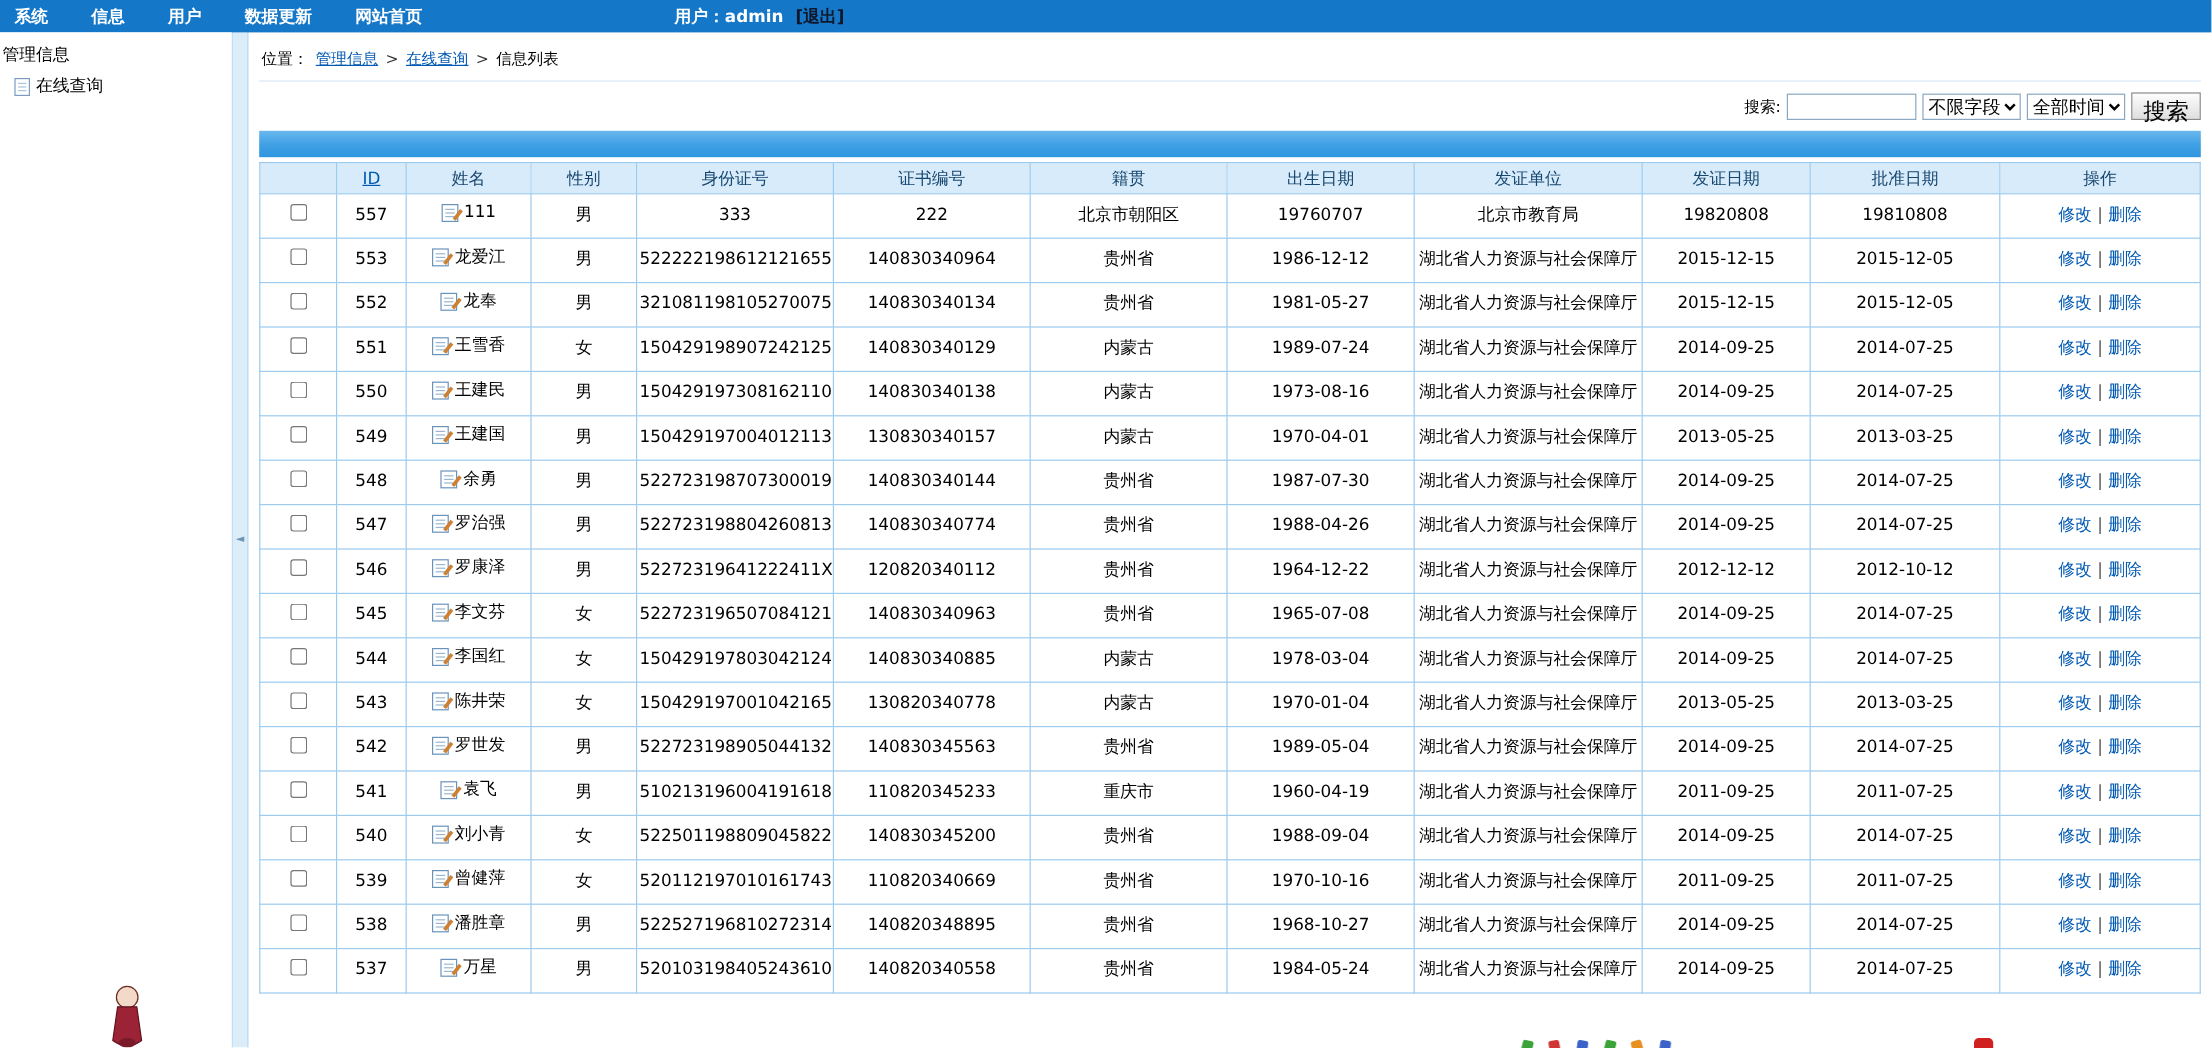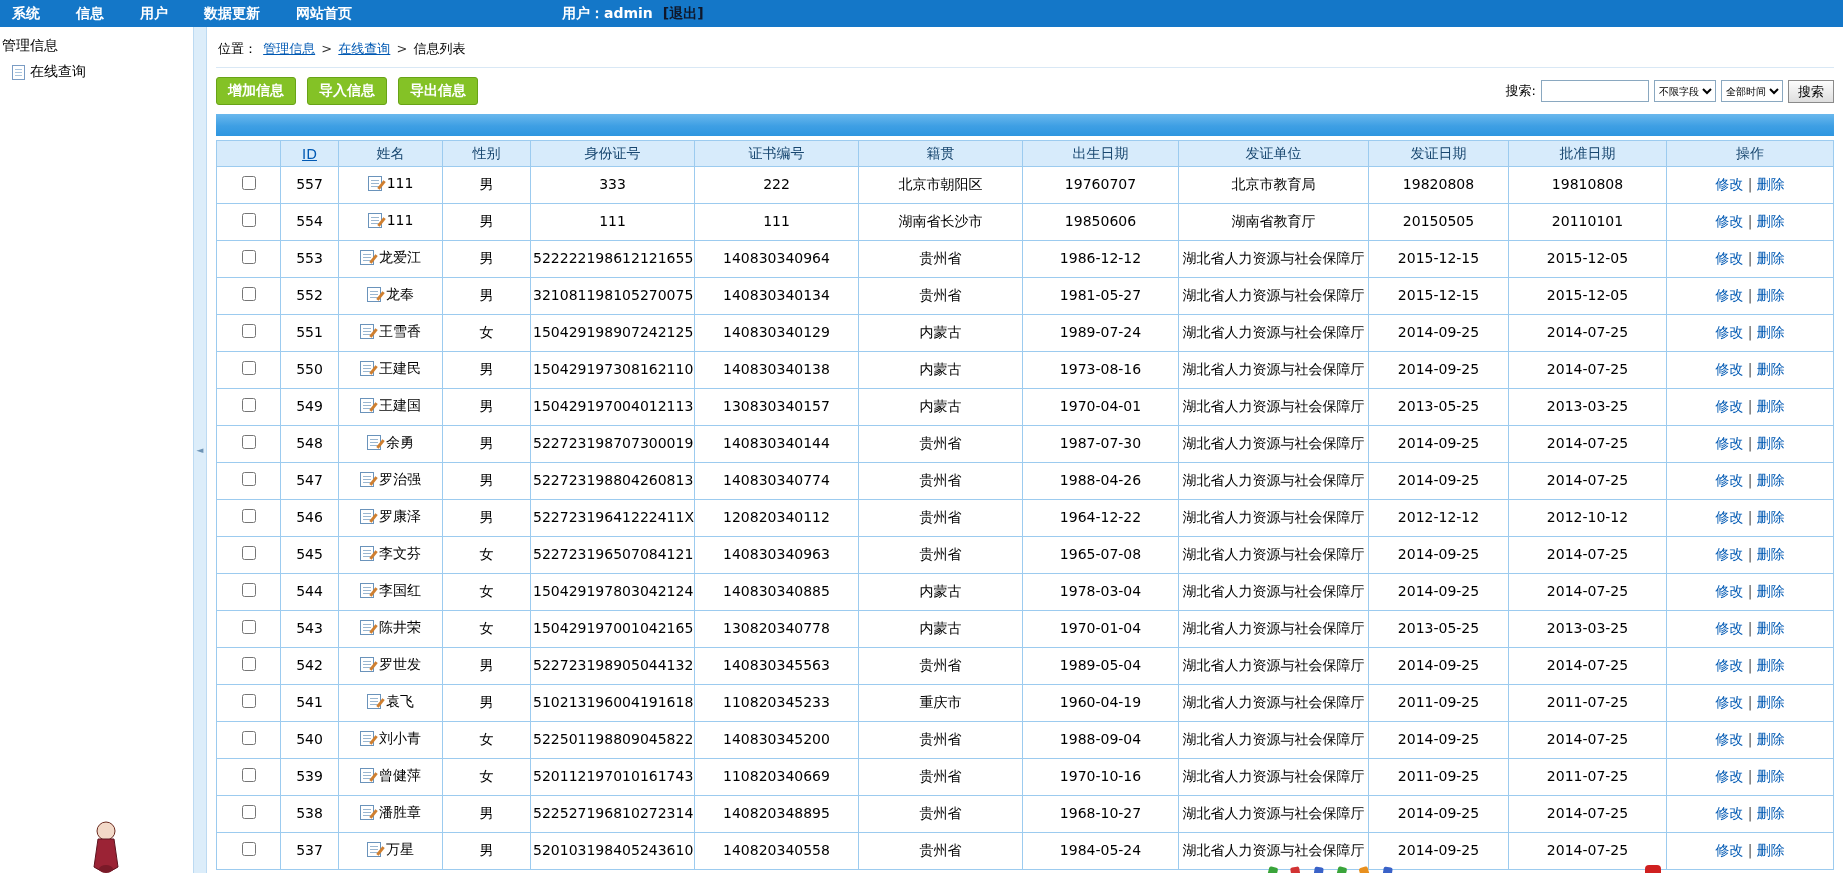--- a/index.html
+++ b/index.html
@@ -32,22 +32,22 @@
   .bc-sep { color:#333; }
   .bc-current { margin-left:2px; }
 
   
   .toolbar { display:flex; align-items:center; margin:9px 0 9px 0; }
   .btn-green { background:#84c226; border:1px solid #68a317; color:#fff; font-weight:bold; font-size:14px;
                padding:4px 11px; border-radius:3px; margin-right:11px; cursor:pointer;
                font-family:inherit; }
   .search-area { margin-left:auto; display:flex; align-items:center; gap:5px; font-size:13px; }
   .search-input { width:108px; height:22px; border:1px solid #8aa8c0; font-size:13px; padding:0 3px; }
-  .search-area select { height:22px; font-size:10px; border:1px solid #8aa8c0; background:#fff; font-family:inherit; }
-  .btn-search { height:23px; font-size:13px; padding:2px 9px; background:linear-gradient(#fdfdfd,#dedede);
+  .search-area select { height:22px; font-size:15px; border:1px solid #8aa8c0; background:#fff; font-family:inherit; }
+  .btn-search { height:23px; font-size:19px; padding:2px 9px; background:linear-gradient(#fdfdfd,#dedede);
                 border:1px solid #8a8a8a; cursor:pointer; font-family:inherit; }
 
   
   .gradient-bar { height:22px; background:linear-gradient(to bottom,#6ab8ed 0%,#3e9fe4 55%,#2e96e0 100%); margin-bottom:4px; }
 
   
   table { border-collapse:collapse; table-layout:fixed; width:100%; font-size:14px; }
   col.c0{width:64px} col.c1{width:58px} col.c2{width:104px} col.c3{width:88px}
   col.c4{width:164px} col.c5{width:164px} col.c6{width:164px} col.c7{width:156px}
   col.c8{width:190px} col.c9{width:140px} col.c10{width:158px} col.c11{width:167px}
@@ -108,21 +108,20 @@
 
   <div class="splitter">
     <span>◄</span>
   </div>
 
   <main class="main">
 
     <div class="breadcrumb"><span class="bc-label">位置： </span><a class="bc-link">管理信息</a><span class="bc-sep"> &gt; </span><a class="bc-link">在线查询</a><span class="bc-sep"> &gt; </span><span class="bc-current">信息列表</span></div>
 
     <div class="toolbar">
-      <div id="toolbar-buttons"><button class="btn-green">增加信息</button><button class="btn-green">导入信息</button><button class="btn-green">导出信息</button></div>
       <div class="search-area">
         <span>搜索:</span>
         <input class="search-input" type="text" style="">
         <select>
           <option>不限字段</option>
         </select>
         <select>
           <option>全部时间</option>
         </select>
         <button class="btn-search">搜索</button>
@@ -175,37 +174,20 @@
             <td>222</td>
             <td>北京市朝阳区</td>
             <td>19760707</td>
             <td>北京市教育局</td>
             <td>19820808</td>
             <td>19810808</td>
             <td class="td-actions"><a class="action-link">修改</a><span class="action-sep"> | </span><a class="action-link">删除</a></td>
           </tr>
           <tr>
             <td class="td-check"><input type="checkbox" style=""></td>
-            <td>554</td>
-            <td><span class="name-cell">
-                <i class="edit-icon"></i>
-                <span>111</span>
-              </span></td>
-            <td>男</td>
-            <td>111</td>
-            <td>111</td>
-            <td>湖南省长沙市</td>
-            <td>19850606</td>
-            <td>湖南省教育厅</td>
-            <td>20150505</td>
-            <td>20110101</td>
-            <td class="td-actions"><a class="action-link">修改</a><span class="action-sep"> | </span><a class="action-link">删除</a></td>
-          </tr>
-          <tr>
-            <td class="td-check"><input type="checkbox" style=""></td>
             <td>553</td>
             <td><span class="name-cell">
                 <i class="edit-icon"></i>
                 <span>龙爱江</span>
               </span></td>
             <td>男</td>
             <td>522222198612121655</td>
             <td>140830340964</td>
             <td>贵州省</td>
             <td>1986-12-12</td>

